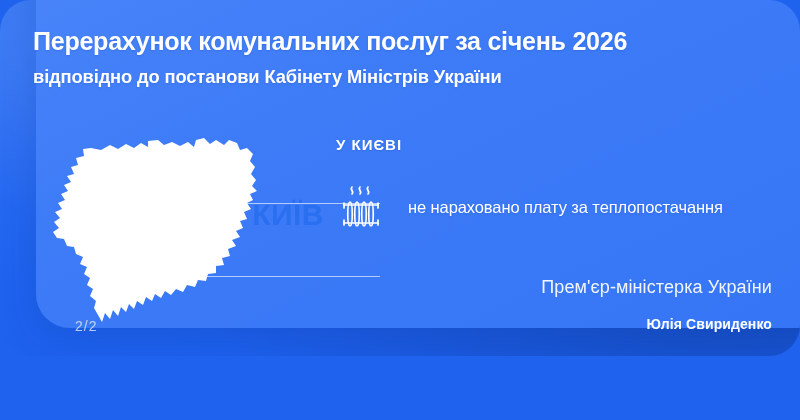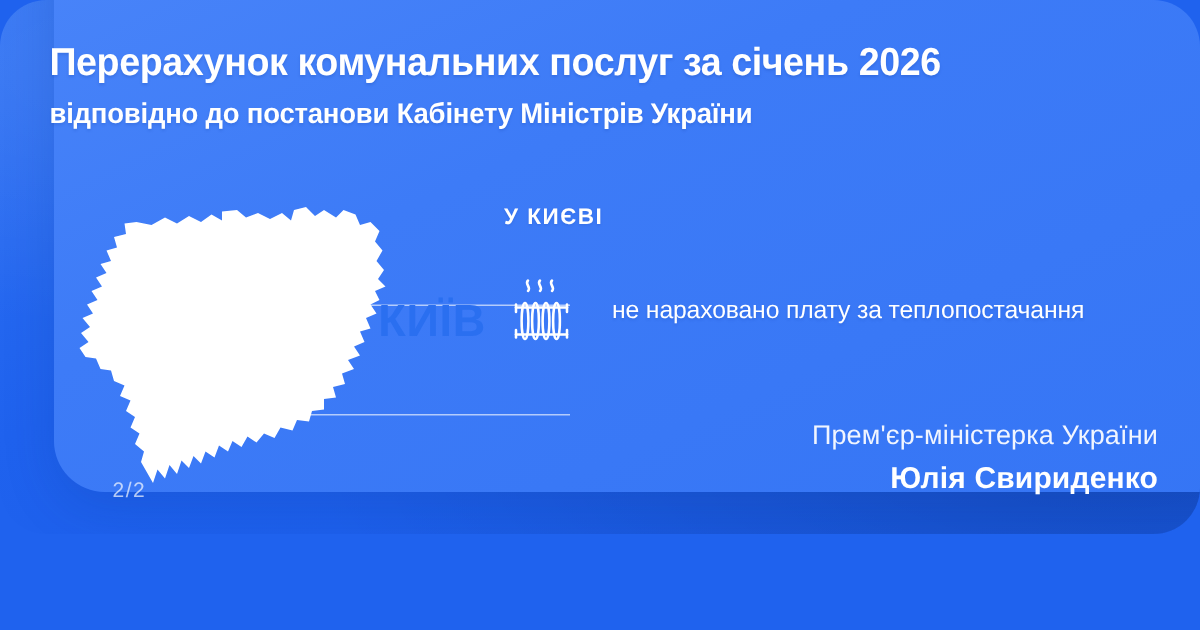--- a/index.html
+++ b/index.html
@@ -187,24 +187,24 @@
     line-height: 1.38;
   }
   .sig-role {
     color: rgba(255, 255, 255, 0.93);
     font-size: 18px;
     letter-spacing: 0.1px;
     margin-top: 43px;
   }
   .sig-name {
     color: #ffffff;
-    font-size: 20px;
+    font-size: 14px;
     font-weight: bold;
     letter-spacing: 0.1px;
-    margin-top: 4px;
+    margin-top: 15px;
   }
 </style>
 </head>
 <body>
 
 <div id="slide">
 
   <div class="content-panel"></div>
 
   <div class="header">

